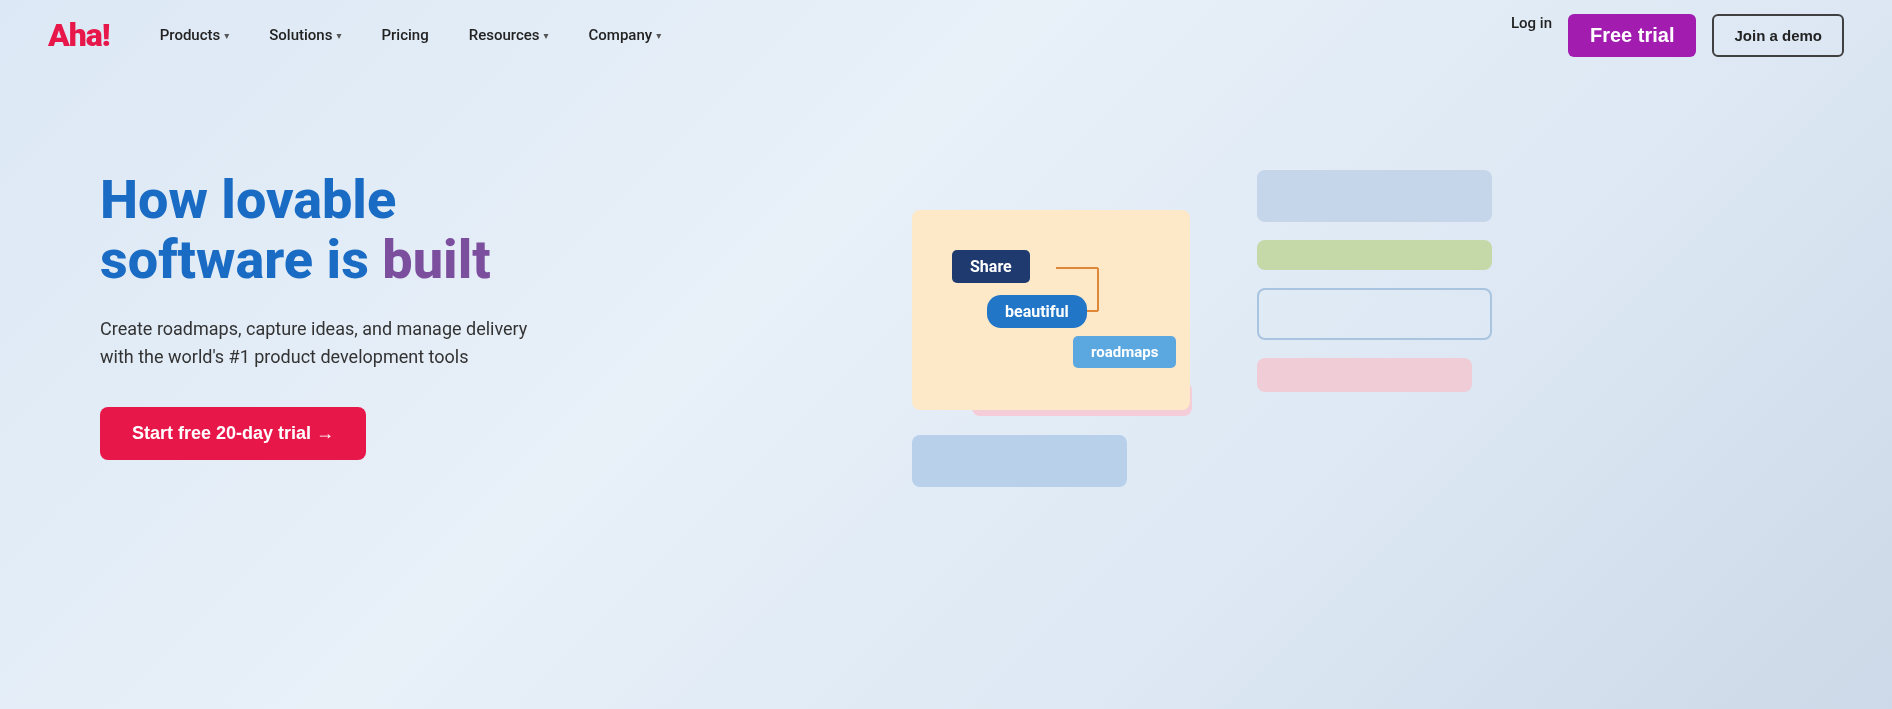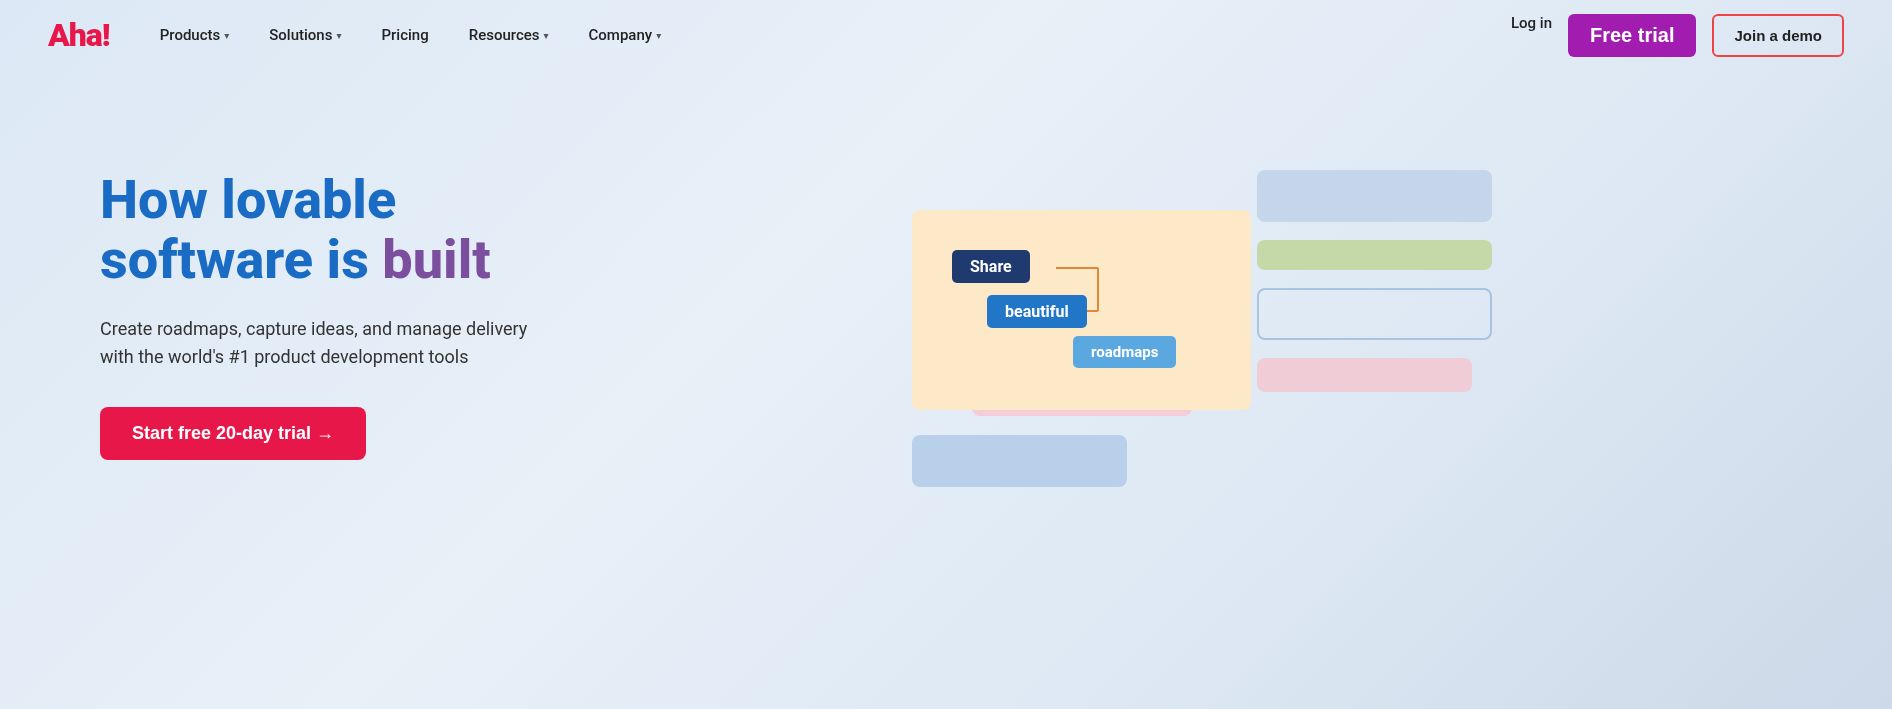--- a/index.html
+++ b/index.html
@@ -64,21 +64,21 @@
       border: none;
       padding: 10px 22px;
       border-radius: 6px;
       font-size: 20px;
       font-weight: 600;
       cursor: pointer;
     }
     .btn-join-demo {
       background: transparent;
       color: #222;
-      border: 2px solid #ef4444;
+      border: 2px solid #404040;
       padding: 9px 20px;
       border-radius: 6px;
       font-size: 15px;
       font-weight: 600;
       cursor: pointer;
     }
 
     
     .hero {
       display: flex;
@@ -153,21 +153,21 @@
       position: absolute;
       top: 40px;
       left: 40px;
     }
     .rm-node-beautiful {
       background: #2176c7;
       color: white;
       font-weight: 700;
       font-size: 16px;
       padding: 7px 18px;
-      border-radius: 5px;
+      border-radius: 14px;
       display: inline-block;
       position: absolute;
       top: 85px;
       left: 75px;
     }
     .rm-node-roadmaps {
       background: #5ba8e0;
       color: white;
       font-weight: 700;
       font-size: 15px;
@@ -242,21 +242,21 @@
       <span class="blue">How lovable</span><br>
       <span class="blue">software is </span><span class="purple">built</span>
     </h1>
     <p class="hero-subtext">Create roadmaps, capture ideas, and manage delivery with the world's #1 product development tools</p>
     <button class="btn-start-trial">Start free 20-day trial →</button>
   </div>
 
   <div class="hero-illustration">
     <div class="illustration-container">
 
-      <div class="roadmap-card pos-block" style="top:30px; left:0px; width:339px; height:200px;">
+      <div class="roadmap-card pos-block" style="top:30px; left:0px; width:278px; height:200px;">
 
         <svg class="connector-svg" width="300" height="170">
 
           <line x1="108" y1="22" x2="150" y2="22" stroke="#e0873a" stroke-width="2"></line>
           <line x1="150" y1="22" x2="150" y2="65" stroke="#e0873a" stroke-width="2"></line>
           <line x1="150" y1="65" x2="110" y2="65" stroke="#e0873a" stroke-width="2"></line>
         </svg>
         <div class="rm-node-share">Share</div>
         <div class="rm-node-beautiful">beautiful</div>
         <div class="rm-node-roadmaps">roadmaps</div>

